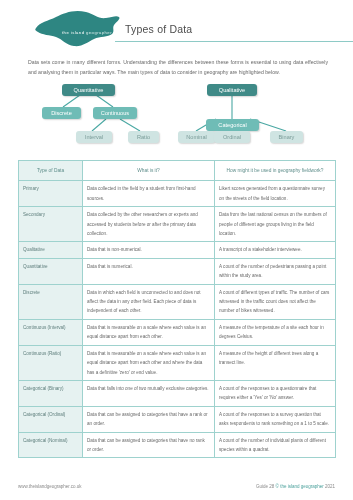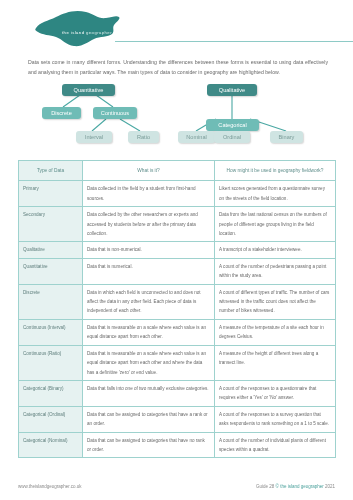--- a/index.html
+++ b/index.html
@@ -92,20 +92,21 @@
         <path d="M10 22 C14 16, 22 15, 30 11 C38 7, 48 3, 60 6 C68 8, 72 13, 80 12
                  C86 11.5, 90 9, 93 11 C95 13, 90 16, 88 19 C86 22, 89 25, 86 28
                  C82 31.5, 74 30, 68 33 C62 36, 56 41, 48 40 C40 39, 36 33, 30 31
                  C24 29, 16 29, 12 26 C9.5 24.5, 8.5 24, 10 22 Z" fill="#2e8682"></path>
       </svg>
       <div class="logo-text">
         <span>the island</span>
         <span class="lt2">geographer</span>
       </div>
     </div>
+    <div class="title">Types of Data</div>
     <div class="header-rule"></div>
   </div>
 
   <div class="intro">Data sets come in many different forms. Understanding the differences between these forms is essential to using data effectively and analysing them in particular ways. The main types of data to consider in geography are highlighted below.</div>
 
   <div class="diagram">
     <svg width="353" height="72" viewBox="0 0 353 72">
       <g stroke="#4aa8a3" stroke-width="1.1" fill="none">
 
         <line x1="80" y1="15" x2="63" y2="27"></line>

